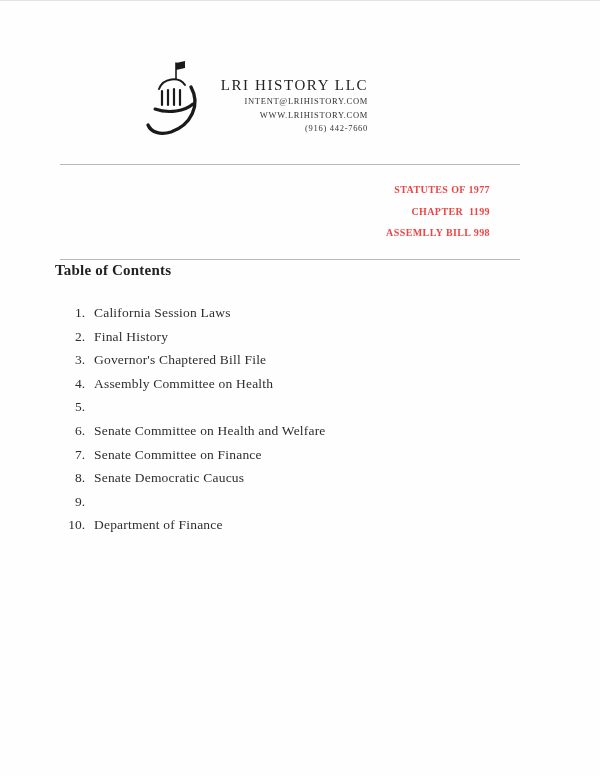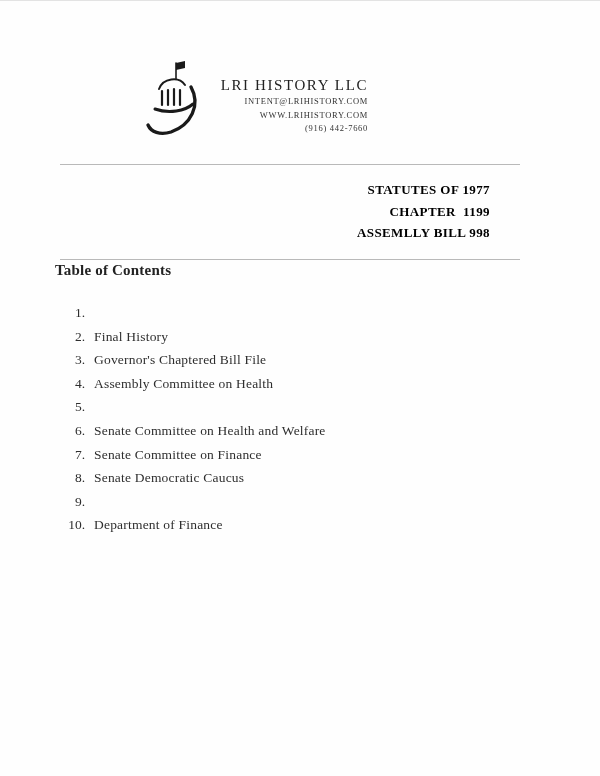--- a/index.html
+++ b/index.html
@@ -43,23 +43,23 @@
   }
   .rule-1 { top:163px; }
   .rule-2 { top:258px; }
 
   
   .statute-block {
     position:absolute; top:178px; right:110px;
     text-align:right;
   }
   .statute-line {
-    font-weight:bold; font-size:13px;
+    font-weight:bold; font-size:10px;
     line-height:21.5px; letter-spacing:0.4px;
-    color:#000000; white-space:pre;
+    color:#ef4444; white-space:pre;
   }
 
   
   .toc-title {
     position:absolute; left:55px; top:261px;
     font-weight:bold; font-size:15px; color:#222;
     letter-spacing:0.2px;
   }
   .toc-list {
     position:absolute; left:57px; top:304px;
@@ -120,20 +120,21 @@
     <div class="statute-line">ASSEMLLY BILL 998</div>
   </div>
 
   <div class="rule rule-2"></div>
 
   <div class="toc-title">Table of Contents</div>
 
   <div class="toc-list">
     <div class="toc-row">
       <span class="toc-num">1.</span>
+      <span class="toc-label">California Session Laws</span>
     </div>
     <div class="toc-row">
       <span class="toc-num">2.</span>
       <span class="toc-label">Final History</span>
     </div>
     <div class="toc-row">
       <span class="toc-num">3.</span>
       <span class="toc-label">Governor's Chaptered Bill File</span>
     </div>
     <div class="toc-row">

